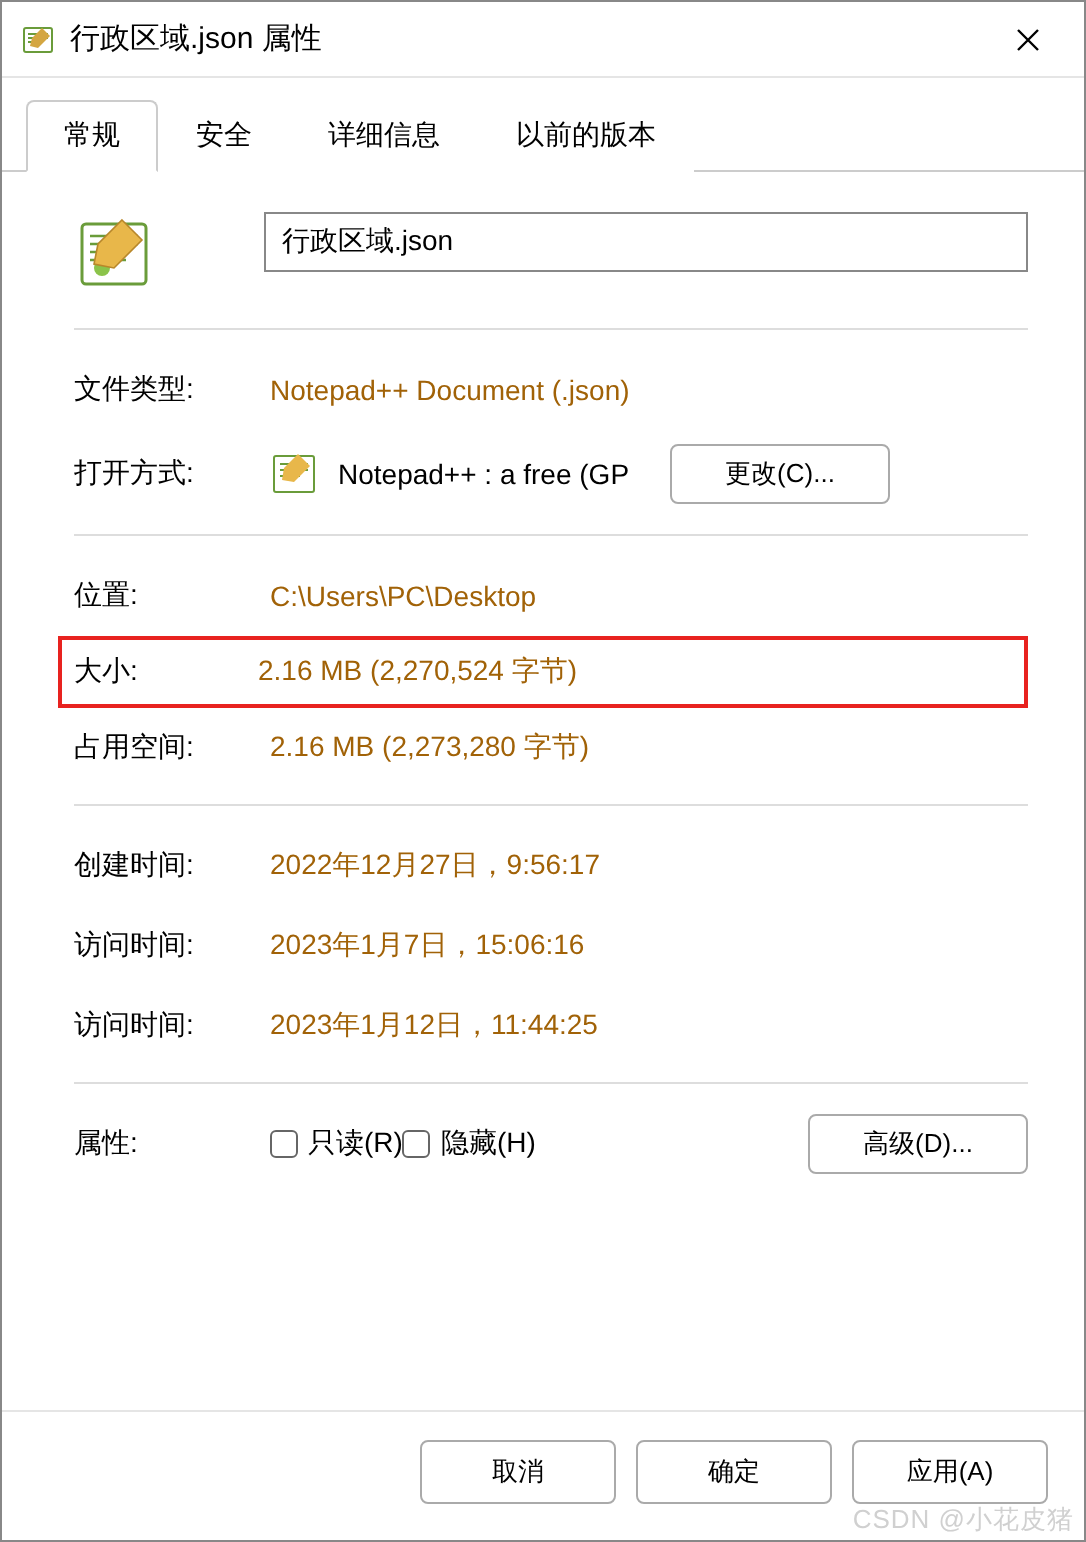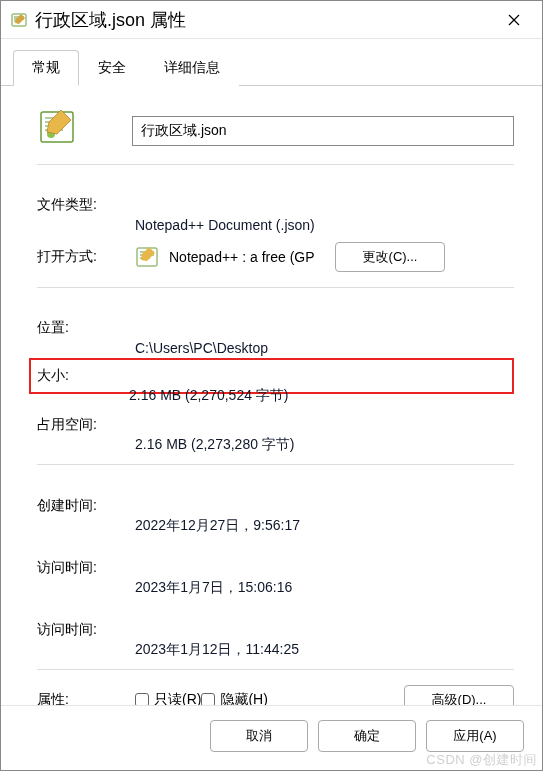--- a/index.html
+++ b/index.html
@@ -27,21 +27,21 @@
       border-bottom: 1px solid #e5e5e5;
     }
     .title-icon {
       width: 16px;
       height: 16px;
       margin-right: 8px;
       flex-shrink: 0;
     }
     .title-text {
       flex: 1;
-      font-size: 18px;
+      font-size: 15px;
       color: #000;
     }
     .close-btn {
       width: 40px;
       height: 30px;
       display: flex;
       align-items: center;
       justify-content: center;
       font-size: 14px;
       color: #000;
@@ -69,21 +69,21 @@
       border-bottom: 1px solid #fff;
       border-radius: 4px 4px 0 0;
     }
     .content {
       flex: 1;
       padding: 20px 28px 10px 36px;
       overflow: hidden;
     }
     .file-row {
       display: flex;
-      align-items: flex-end;
+      align-items: flex-start;
       margin-bottom: 18px;
     }
     .file-icon {
       width: 40px;
       height: 40px;
       margin-right: 55px;
       flex-shrink: 0;
     }
     .file-input {
       flex: 1;
@@ -106,23 +106,22 @@
       padding: 2px 0;
     }
     .prop-label {
       width: 98px;
       flex-shrink: 0;
       font-size: 14px;
       color: #000;
     }
     .prop-value {
       font-size: 14px;
-      color: #0f172a;
-      flex: 1;
-      margin-top: 40px;
+      color: #a16207;
+      flex: 1;
     }
     .open-with-row {
       display: flex;
       align-items: center;
       min-height: 44px;
     }
     .open-icon {
       width: 24px;
       height: 24px;
       margin-right: 10px;
@@ -215,20 +214,21 @@
       <svg width="12" height="12" viewBox="0 0 12 12">
           <path d="M1 1l10 10M11 1L1 11" stroke="#000" stroke-width="1.2"></path>
         </svg>
     </span>
   </div>
 
   <div class="tabs">
     <div class="tab active">常规</div>
     <div class="tab">安全</div>
     <div class="tab">详细信息</div>
+    <div class="tab">以前的版本</div>
   </div>
 
   <div class="content">
 
     <div class="file-row">
       <span class="file-icon">
         <svg viewBox="0 0 40 40">
             <rect x="4" y="6" width="32" height="30" rx="2" fill="#fff" stroke="#6a9c3a" stroke-width="1.5"></rect>
             <path d="M8 12h24M8 16h24M8 20h18M8 24h18" stroke="#6a9c3a" stroke-width="1.2"></path>
             <circle cx="14" cy="28" r="4" fill="#8bc34a"></circle>
@@ -312,13 +312,13 @@
   </div>
 
   <div class="footer">
     <button class="btn">取消</button>
     <button class="btn">确定</button>
     <button class="btn">应用(A)</button>
   </div>
 
 </div>
 
-<div class="watermark">CSDN @创建时间</div>
+<div class="watermark">CSDN @小花皮猪</div>
 
 </body></html>

